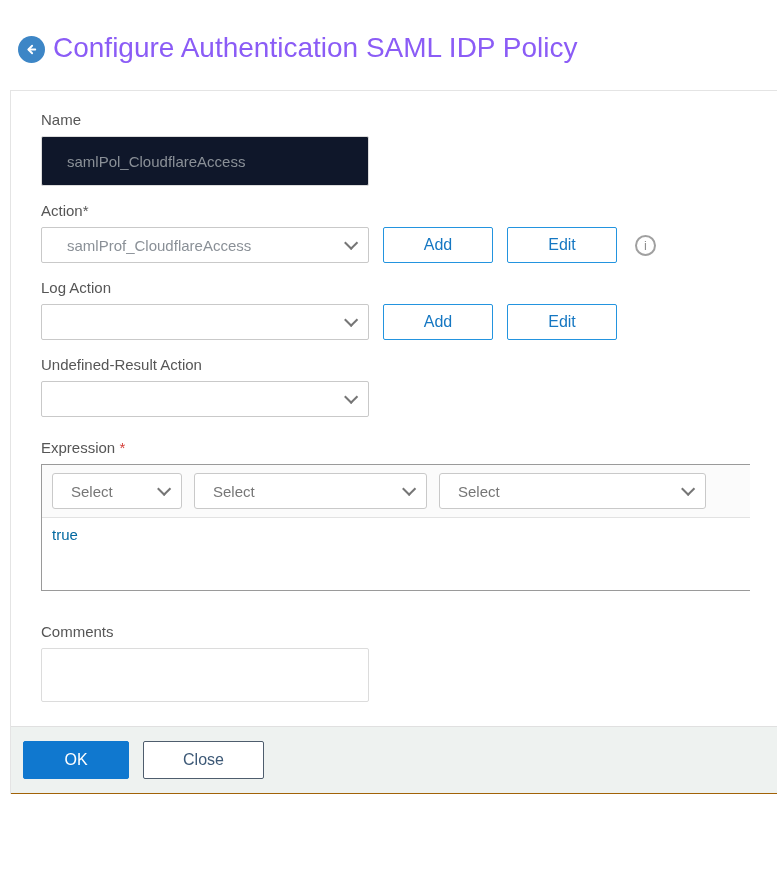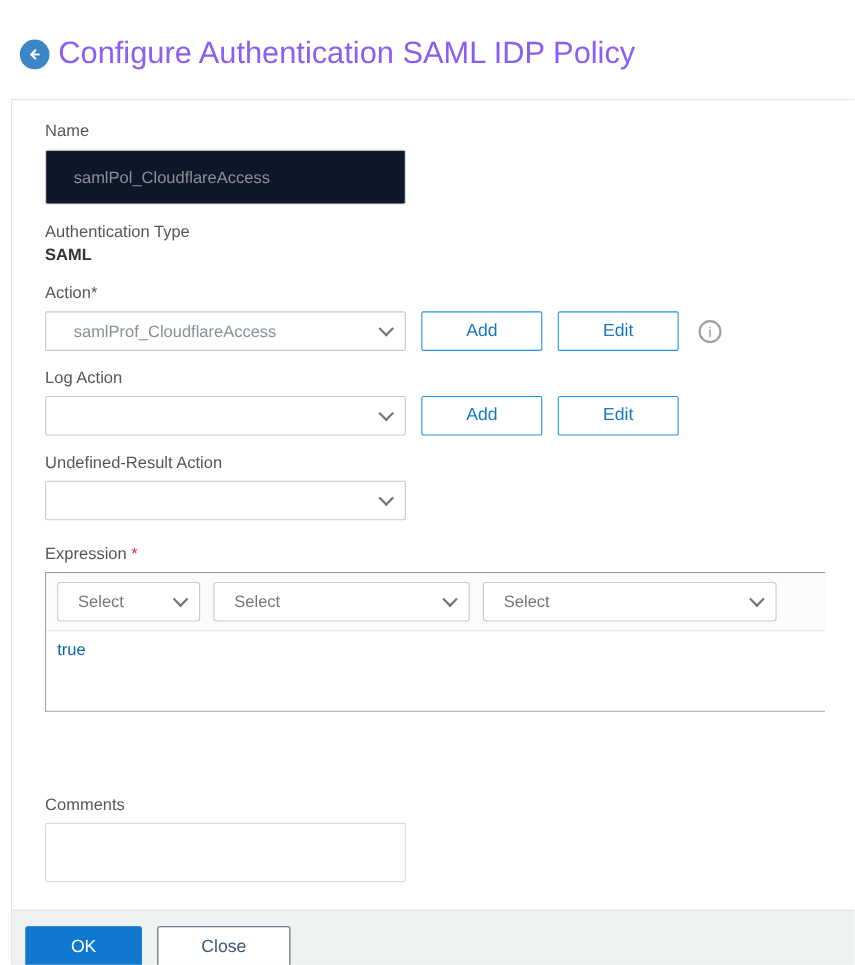--- a/index.html
+++ b/index.html
@@ -83,31 +83,31 @@
   .expr-select .select-value { font-size: 15px; color: #767676; flex: 1 1 auto; }
   .expr-select.w1 { width: 130px; }
   .expr-select.w2 { width: 233px; }
   .expr-select.w3 { width: 267px; }
   .expr-text {
     min-height: 72px; padding: 8px 10px; font-size: 15px; color: #0369a1;
     font-family: "Liberation Sans", sans-serif; background: #ffffff; cursor: text;
   }
 
   
-  .comments-section { margin-top: 76px; }
+  .comments-section { margin-top: 32px; }
   textarea.comments {
     width: 328px; height: 54px; border: 1px solid #dcdcdc; background: #ffffff;
     resize: none; outline: none; font-family: "Liberation Sans", sans-serif;
     font-size: 15px; color: #4f4f4f; padding: 6px 10px; border-radius: 2px;
   }
 
   
   .footer {
     margin-top: 20px; background: #eef2f0;
-    border-top: 1px solid #e0e0e0; border-bottom: 4px solid #a16207;
+    border-top: 1px solid #e0e0e0; border-bottom: 1px solid #a16207;
     padding: 14px 0 14px 12px; display: flex; align-items: center; gap: 14px;
   }
   .btn-primary {
     width: 106px; height: 38px; background: #1078cf; color: #ffffff;
     border: 1px solid #1078cf; font-size: 16px; border-radius: 2px; cursor: pointer;
     font-family: "Liberation Sans", sans-serif;
   }
   .btn-secondary {
     width: 121px; height: 38px; background: #ffffff; color: #3c5876;
     border: 1px solid #4e5d6d; font-size: 16px; border-radius: 2px; cursor: pointer;
@@ -130,24 +130,20 @@
 </div>
 
 <div class="panel">
   <div class="panel-body">
 
     <div class="row">
       <div class="field-label">Name</div>
       <input class="text-input" type="text" disabled="" value="samlPol_CloudflareAccess" style="">
     </div>
 
-    <div class="row" style="margin-bottom:18px;">
-      <div class="field-label" style="margin-bottom:4px;">Authentication Type</div>
-      <div class="bold-value">SAML</div>
-    </div>
 
     <div class="row">
       <div class="field-label">Action*</div>
       <div class="inline-row">
         <div class="select">
           <span class="select-value">samlProf_CloudflareAccess</span>
           <span class="chev"></span>
         </div>
         <button class="btn-outline-blue">Add</button>
         <button class="btn-outline-blue">Edit</button>

